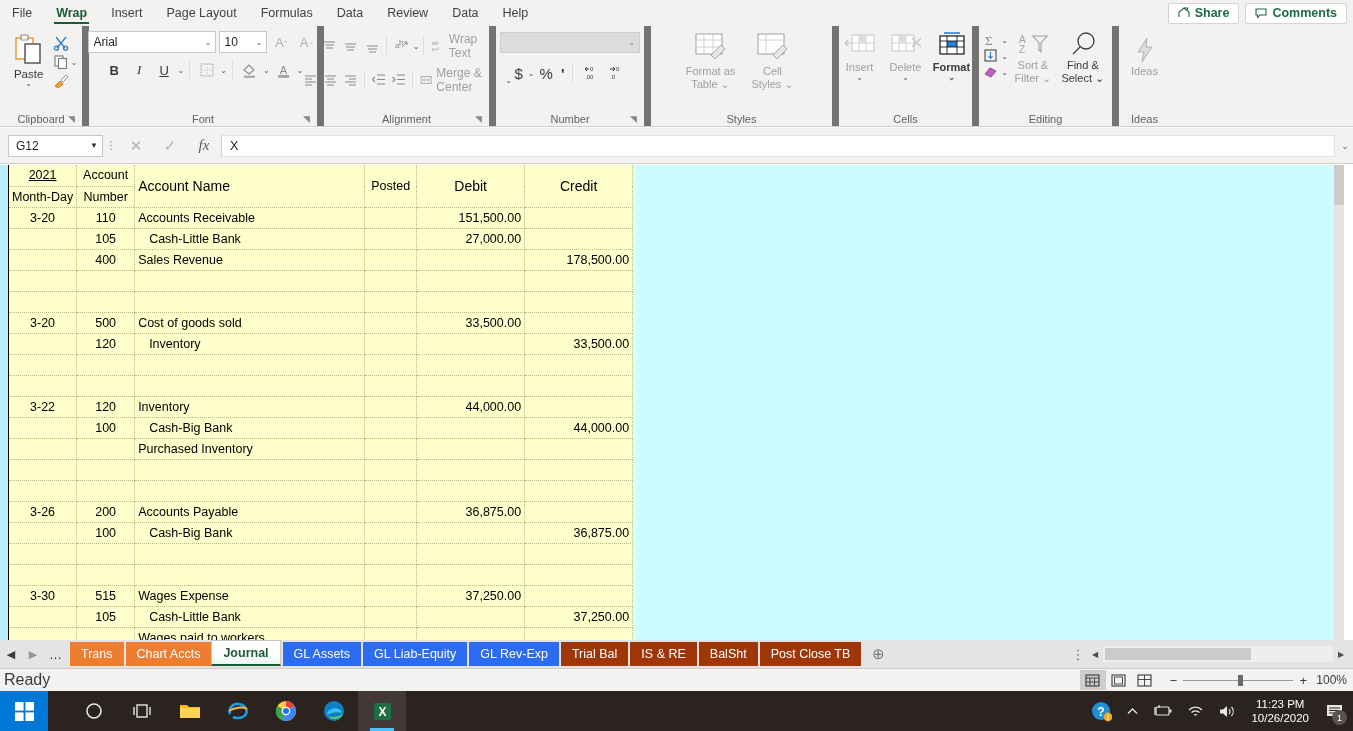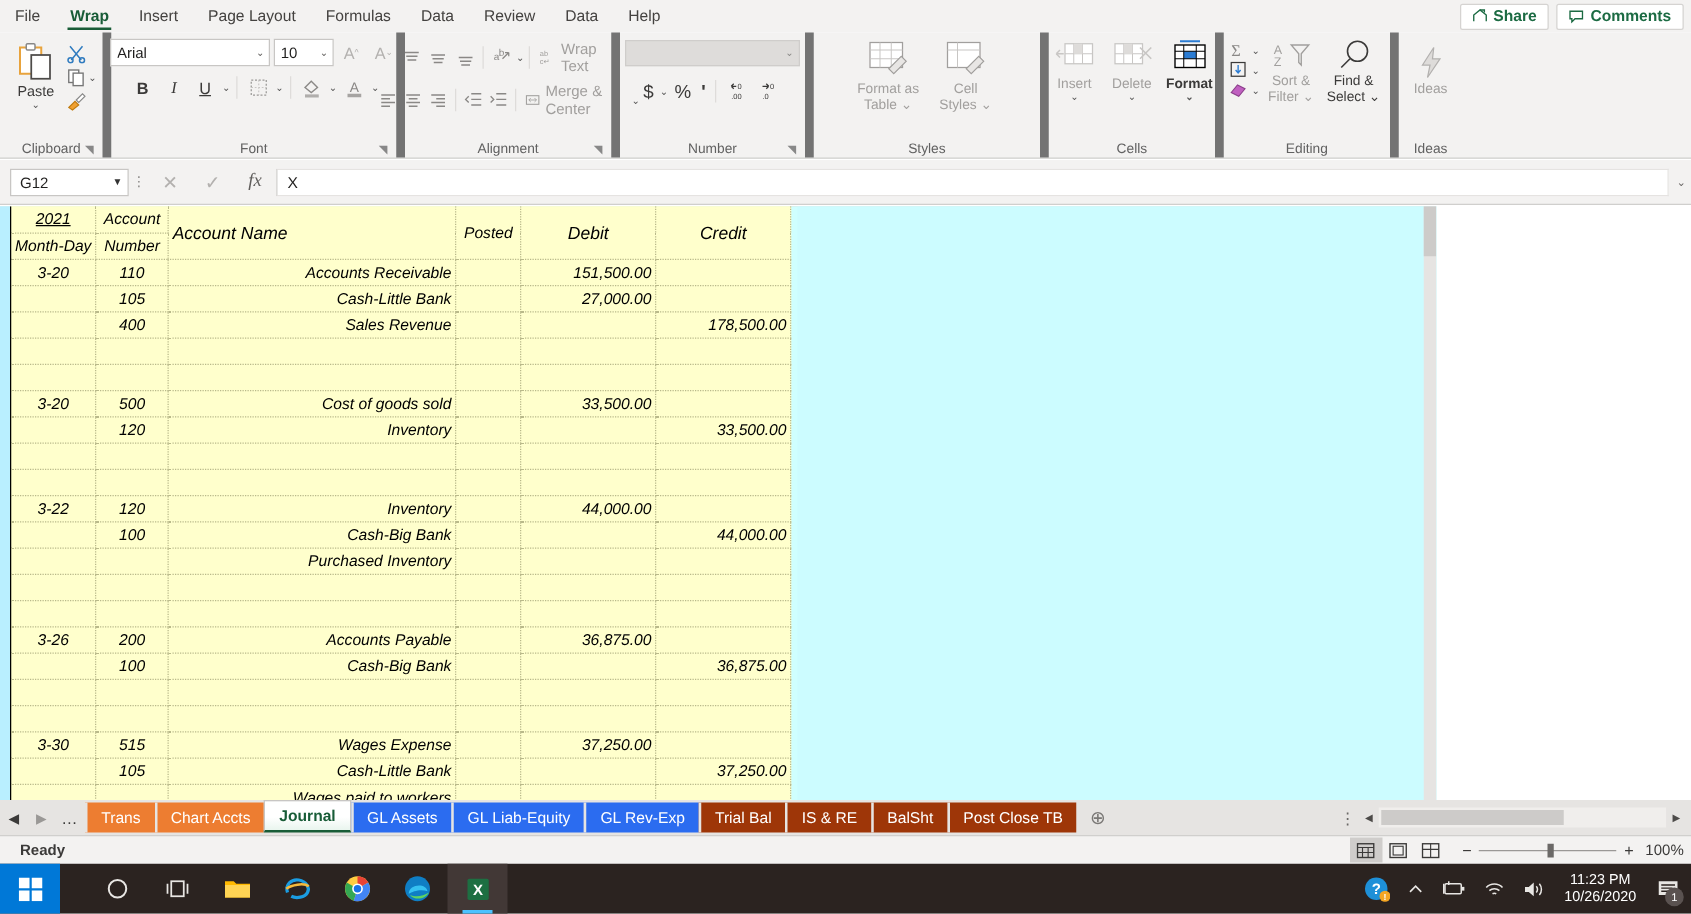--- a/index.html
+++ b/index.html
@@ -134,22 +134,22 @@
   .fb-btn { width:34px; height:22px; display:flex; align-items:center; justify-content:center; font-size:15px; color:#b3b1af; }
   .fb-fx { font-style:italic; font-family:"Liberation Serif", serif; font-size:15px; color:#605e5c; }
   .fb-input {
     flex:1; height:22px; background:#fff; border:1px solid #e5e3e1; border-left:1px solid #d0cfcd;
     display:flex; align-items:center; padding-left:8px; font-size:12.5px; color:#201f1e; margin-right:2px;
   }
   .fb-caret { width:16px; text-align:center; color:#605e5c; font-size:9px; }
 
   
   .grid-area {
-    position:absolute; left:0; top:165px; width:1149px; height:475px;
-    background:#d9d7d5; overflow:hidden;font-style:italic;
+    position:absolute; left:0; top:165px; width:1344px; height:475px;
+    background:#d9d7d5; overflow:hidden;
   }
   .sheet {
     position:absolute; left:0; top:0; width:1345px; height:475px;
     background:#cfffff; 
   }
   .selband {
     position:absolute; left:638px; top:0; width:705px; height:475px;
     background:#ccfcff;
   }
   .leftedge {
@@ -166,21 +166,21 @@
     padding:0 3px;
     height:21px;
     vertical-align:middle;
     border-right:1px dotted #b9b98a;
     border-bottom:1px dotted #b9b98a;
     overflow:hidden; white-space:nowrap;
     font-weight:normal;
   }
   .c-date  { width:68px; text-align:center; }
   .c-acct  { width:58px; text-align:center; }
-  .c-name  { width:230px; text-align:right; }
+  .c-name  { width:230px; text-align:left; }
   .c-post  { width:52px; text-align:center; }
   .c-deb   { width:108px; text-align:right; }
   .c-cre   { width:108px; text-align:right;margin-top:19px; }
 
   
   .hdr td { font-weight:bold; text-align:center; border-bottom:none; border-right:1px solid #000; }
   .hdr-top td { height:18px; }
   .hdr-bot td { height:20px; border-bottom:2px solid #000; }
   .hdr-top .u { text-decoration: underline; }
   .tbl-outer { border-left:1px solid #000; }
@@ -221,21 +221,21 @@
               display:flex; align-items:center; justify-content:center; }
   .hs-track { width:230px; height:16px; background:#f0eeec; }
   .hs-thumb { width:146px; height:12px; background:#cdcbc9; margin:2px; }
 
   
   .statusbar {
     position:absolute; left:0; top:668px; width:1353px; height:23px;
     background:#f3f2f1; border-top:1px solid #d0cfcd;
     display:flex; align-items:center;
   }
-  .st-ready { font-size:12px; color:#3b3a39; padding-left:16px;font-weight:bold; }
+  .st-ready { font-size:16px; color:#3b3a39; padding-left:4px; }
   .st-right { margin-left:auto; display:flex; align-items:center; gap:0; padding-right:6px; }
   .vbtn { width:26px; height:20px; display:flex; align-items:center; justify-content:center; color:#3b3a39; }
   .vbtn.sel { background:#cfcdcb; }
   .zoomctl { display:flex; align-items:center; gap:6px; margin-left:12px; color:#3b3a39; font-size:13px; }
   .zline { width:110px; height:1px; background:#9a9896; position:relative; }
   .zthumb { position:absolute; left:55px; top:-5px; width:5px; height:11px; background:#6b6967; }
   .zpct { font-size:12px; color:#3b3a39; width:34px; text-align:right; }
 
   
   .taskbar {

